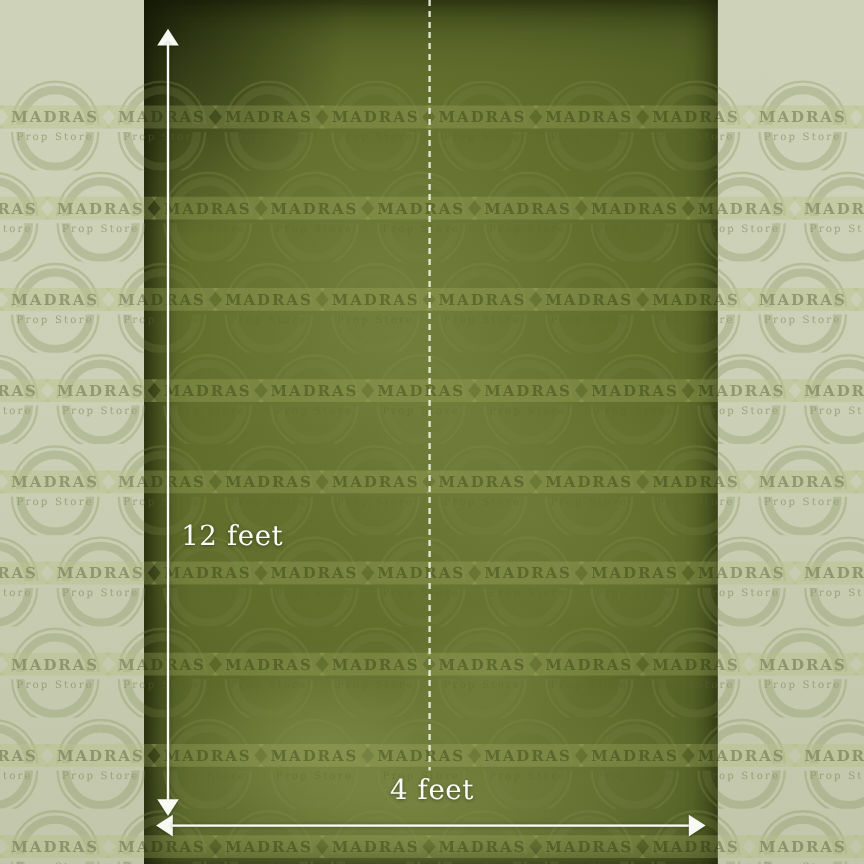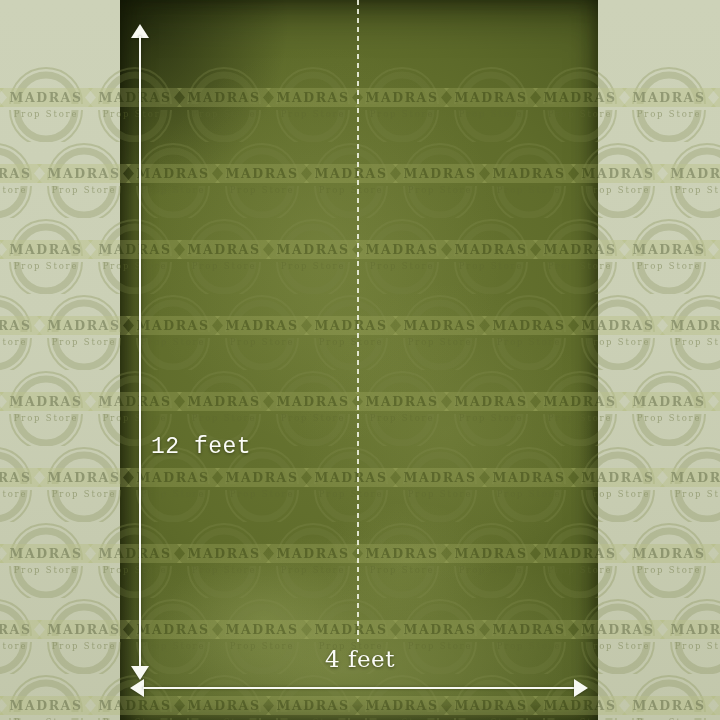--- a/index.html
+++ b/index.html
@@ -53,21 +53,21 @@
   .hline{left:143px;top:687px;width:432px;height:2px;}
   .tri{position:absolute;width:0;height:0;filter:drop-shadow(0 1px 1px rgba(20,26,6,.4));}
   .tri.up{left:131px;top:24px;border-left:9px solid transparent;border-right:9px solid transparent;border-bottom:14px solid #f8f9f3;}
   .tri.down{left:131px;top:666px;border-left:9px solid transparent;border-right:9px solid transparent;border-top:14px solid #f8f9f3;}
   .tri.leftt{left:130px;top:679px;border-top:9px solid transparent;border-bottom:9px solid transparent;border-right:14px solid #f8f9f3;}
   .tri.rightt{left:574px;top:679px;border-top:9px solid transparent;border-bottom:9px solid transparent;border-left:14px solid #f8f9f3;}
   .dim-label{
     position:absolute;color:#fbfcf7;font-size:23px;letter-spacing:.5px;
     text-shadow:0 1px 3px rgba(15,20,4,.5);white-space:nowrap;
   }
-  .dim-label.height{left:151px;top:434px;font-family:Liberation Mono, monospace;}
+  .dim-label.height{left:151px;top:434px;}
   .dim-label.width{left:360px;top:646px;transform:translateX(-50%);}
 </style>
 </head>
 <body>
 
 <div class="stage">
 
   <div class="strip left"></div>
   <div class="strip right"></div>
 

